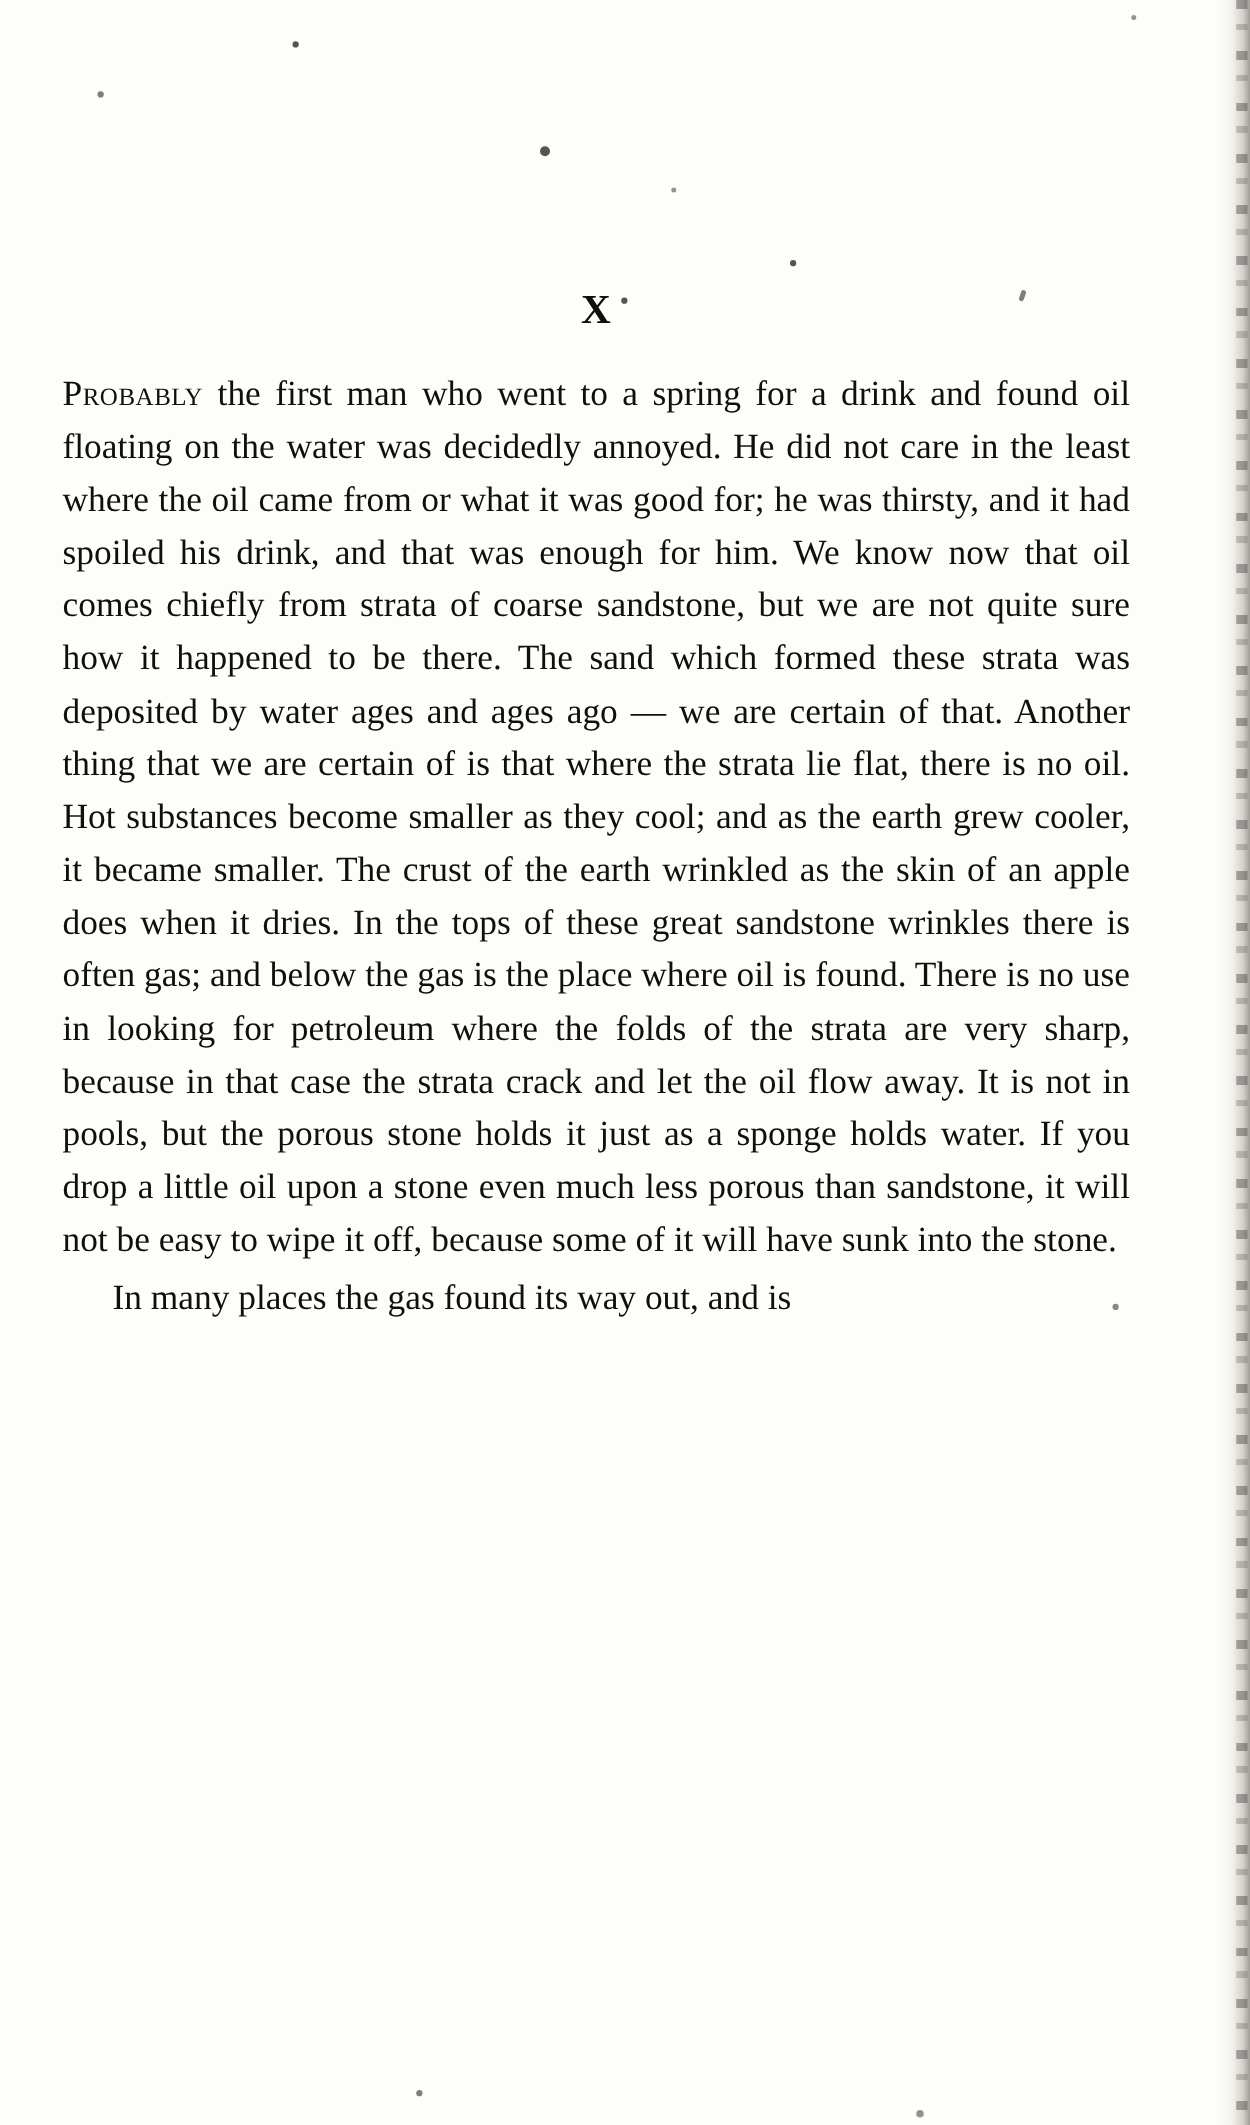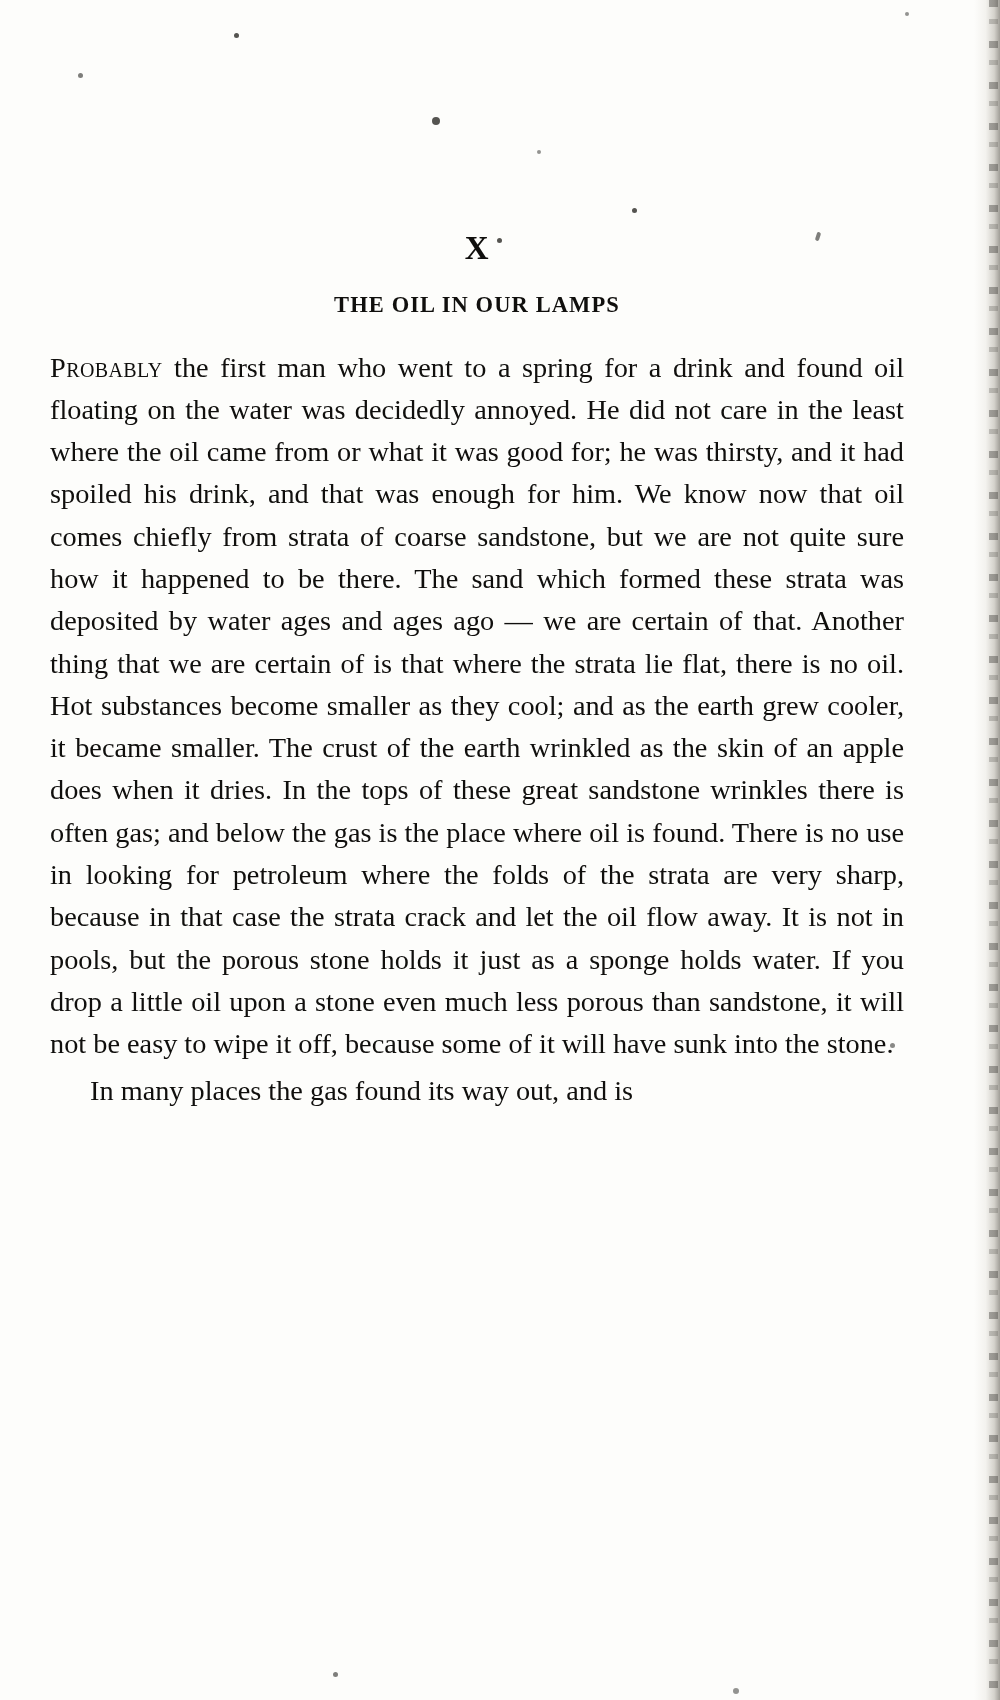--- a/index.html
+++ b/index.html
@@ -108,21 +108,20 @@
 </style>
 </head>
 <body>
 
 <div class="page">
 
   <div class="text-col">
 
     <div class="chapter-number">X</div>
 
-    <div class="chapter-title">THE OIL IN OUR LAMPS</div>
 
     <div class="body-text">
       <p class="para-1"><span class="smallcaps">Probably</span> the first man who went to a spring for a drink and found oil floating on the water was decidedly annoyed.  He did not care in the least where the oil came from or what it was good for; he was thirsty, and it had spoiled his drink, and that was enough for him.  We know now that oil comes chiefly from strata of coarse sandstone, but we are not quite sure how it happened to be there.  The sand which formed these strata was deposited by water ages and ages ago — we are certain of that.  Another thing that we are certain of is that where the strata lie flat, there is no oil.  Hot substances become smaller as they cool; and as the earth grew cooler, it became smaller.  The crust of the earth wrinkled as the skin of an apple does when it dries.  In the tops of these great sandstone wrinkles there is often gas; and below the gas is the place where oil is found.  There is no use in looking for petroleum where the folds of the strata are very sharp, because in that case the strata crack and let the oil flow away.  It is not in pools, but the porous stone holds it just as a sponge holds water.  If you drop a little oil upon a stone even much less porous than sandstone, it will not be easy to wipe it off, because some of it will have sunk into the stone.</p>
       <p class="indent">In many places the gas found its way out, and is</p>
     </div>
 
   </div>
 
   <div class="scan-edge"></div>
   <div class="scan-edge-speckle"></div>

